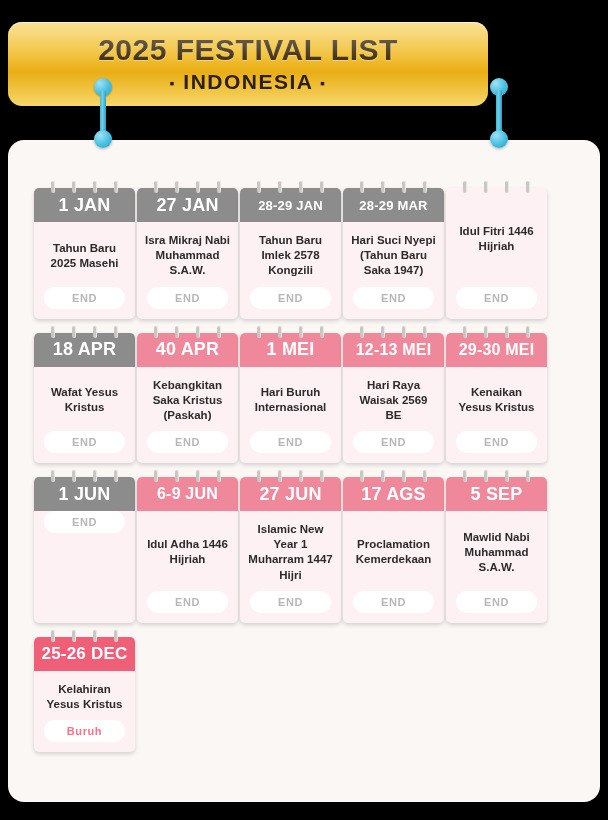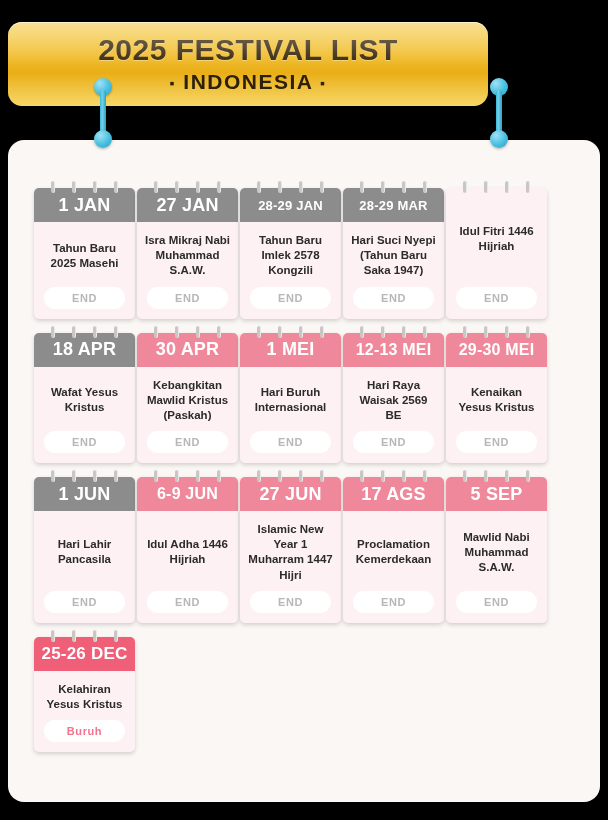--- a/index.html
+++ b/index.html
@@ -268,22 +268,22 @@
           <div class="title">Wafat Yesus Kristus</div>
           <div class="status end">END</div>
         </div>
         <div class="card">
           <div class="spiral">
             <i></i>
             <i></i>
             <i></i>
             <i></i>
           </div>
-          <div class="date pink f18">30 APR</div>
-          <div class="title">Kebangkitan Mawlid Kristus (Paskah)</div>
+          <div class="date pink f18">40 APR</div>
+          <div class="title">Kebangkitan Saka Kristus (Paskah)</div>
           <div class="status end">END</div>
         </div>
         <div class="card">
           <div class="spiral">
             <i></i>
             <i></i>
             <i></i>
             <i></i>
           </div>
           <div class="date pink f18">1 MEI</div>
@@ -313,21 +313,20 @@
           <div class="status end">END</div>
         </div>
         <div class="card">
           <div class="spiral">
             <i></i>
             <i></i>
             <i></i>
             <i></i>
           </div>
           <div class="date gray f18">1 JUN</div>
-          <div class="title">Hari Lahir Pancasila</div>
           <div class="status end">END</div>
         </div>
         <div class="card">
           <div class="spiral">
             <i></i>
             <i></i>
             <i></i>
             <i></i>
           </div>
           <div class="date pink f16">6-9 JUN</div>

